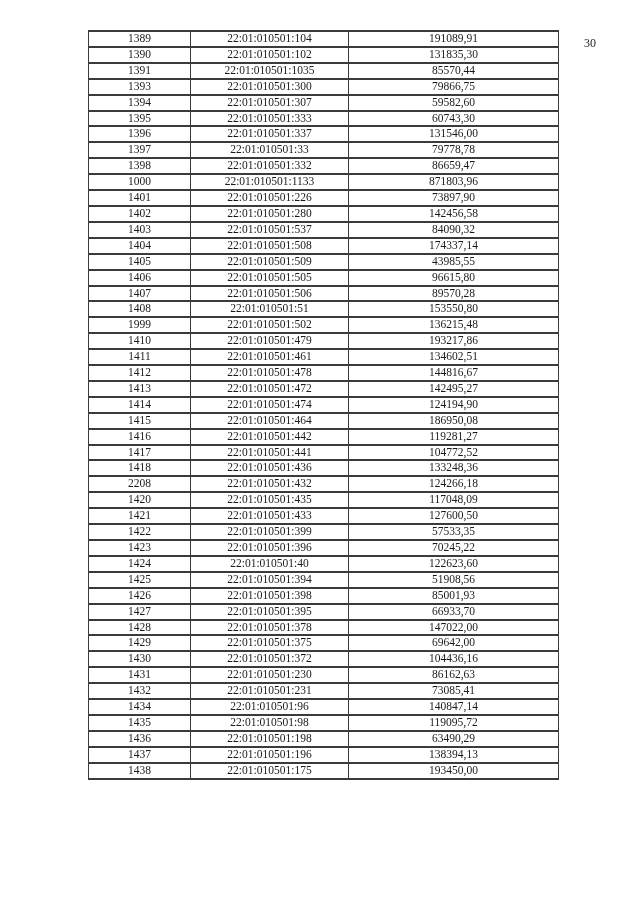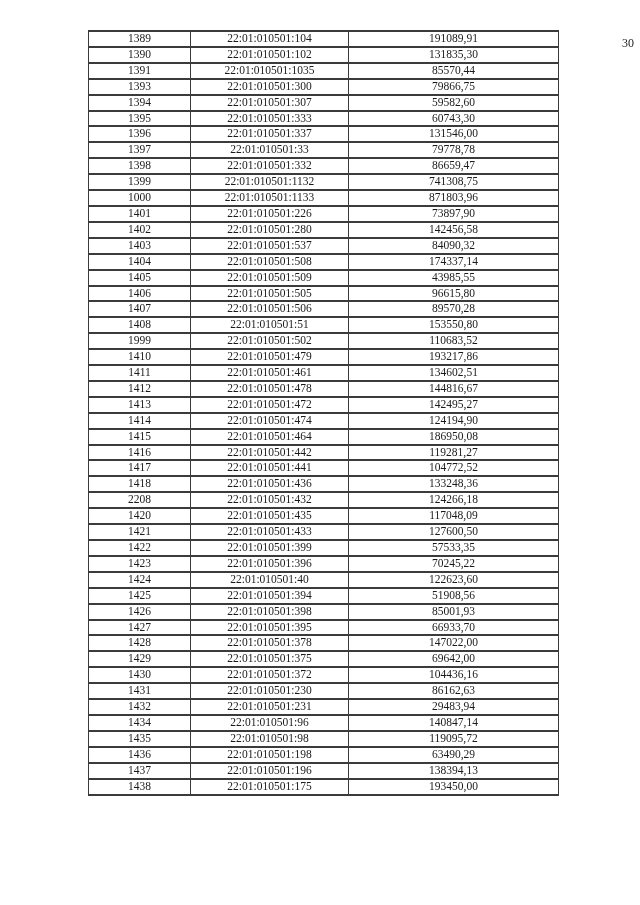--- a/index.html
+++ b/index.html
@@ -15,21 +15,20 @@
     font-family: "Liberation Serif", "DejaVu Serif", serif;
     color: #1a1a1a;
     overflow: hidden;
   }
   .page-number {
     position: absolute;
     top: 36px;
     left: 584px;
     font-size: 12px;
     color: #222222;
-    margin-left: 38px;
   }
   table.parcel-table {
     position: absolute;
     left: 88px;
     top: 30px;
     width: 470px;
     border-collapse: collapse;
     table-layout: fixed;
   }
   table.parcel-table td {
@@ -105,25 +104,20 @@
         <td>1397</td>
         <td>22:01:010501:33</td>
         <td>79778,78</td>
       </tr>
         <tr>
         <td>1398</td>
         <td>22:01:010501:332</td>
         <td>86659,47</td>
       </tr>
         <tr>
-        <td>1399</td>
-        <td>22:01:010501:1132</td>
-        <td>741308,75</td>
-      </tr>
-        <tr>
         <td>1000</td>
         <td>22:01:010501:1133</td>
         <td>871803,96</td>
       </tr>
         <tr>
         <td>1401</td>
         <td>22:01:010501:226</td>
         <td>73897,90</td>
       </tr>
         <tr>
@@ -157,21 +151,21 @@
         <td>89570,28</td>
       </tr>
         <tr>
         <td>1408</td>
         <td>22:01:010501:51</td>
         <td>153550,80</td>
       </tr>
         <tr>
         <td>1999</td>
         <td>22:01:010501:502</td>
-        <td>110683,52</td>
+        <td>136215,48</td>
       </tr>
         <tr>
         <td>1410</td>
         <td>22:01:010501:479</td>
         <td>193217,86</td>
       </tr>
         <tr>
         <td>1411</td>
         <td>22:01:010501:461</td>
         <td>134602,51</td>
@@ -272,21 +266,21 @@
         <td>104436,16</td>
       </tr>
         <tr>
         <td>1431</td>
         <td>22:01:010501:230</td>
         <td>86162,63</td>
       </tr>
         <tr>
         <td>1432</td>
         <td>22:01:010501:231</td>
-        <td>29483,94</td>
+        <td>73085,41</td>
       </tr>
         <tr>
         <td>1434</td>
         <td>22:01:010501:96</td>
         <td>140847,14</td>
       </tr>
         <tr>
         <td>1435</td>
         <td>22:01:010501:98</td>
         <td>119095,72</td>

